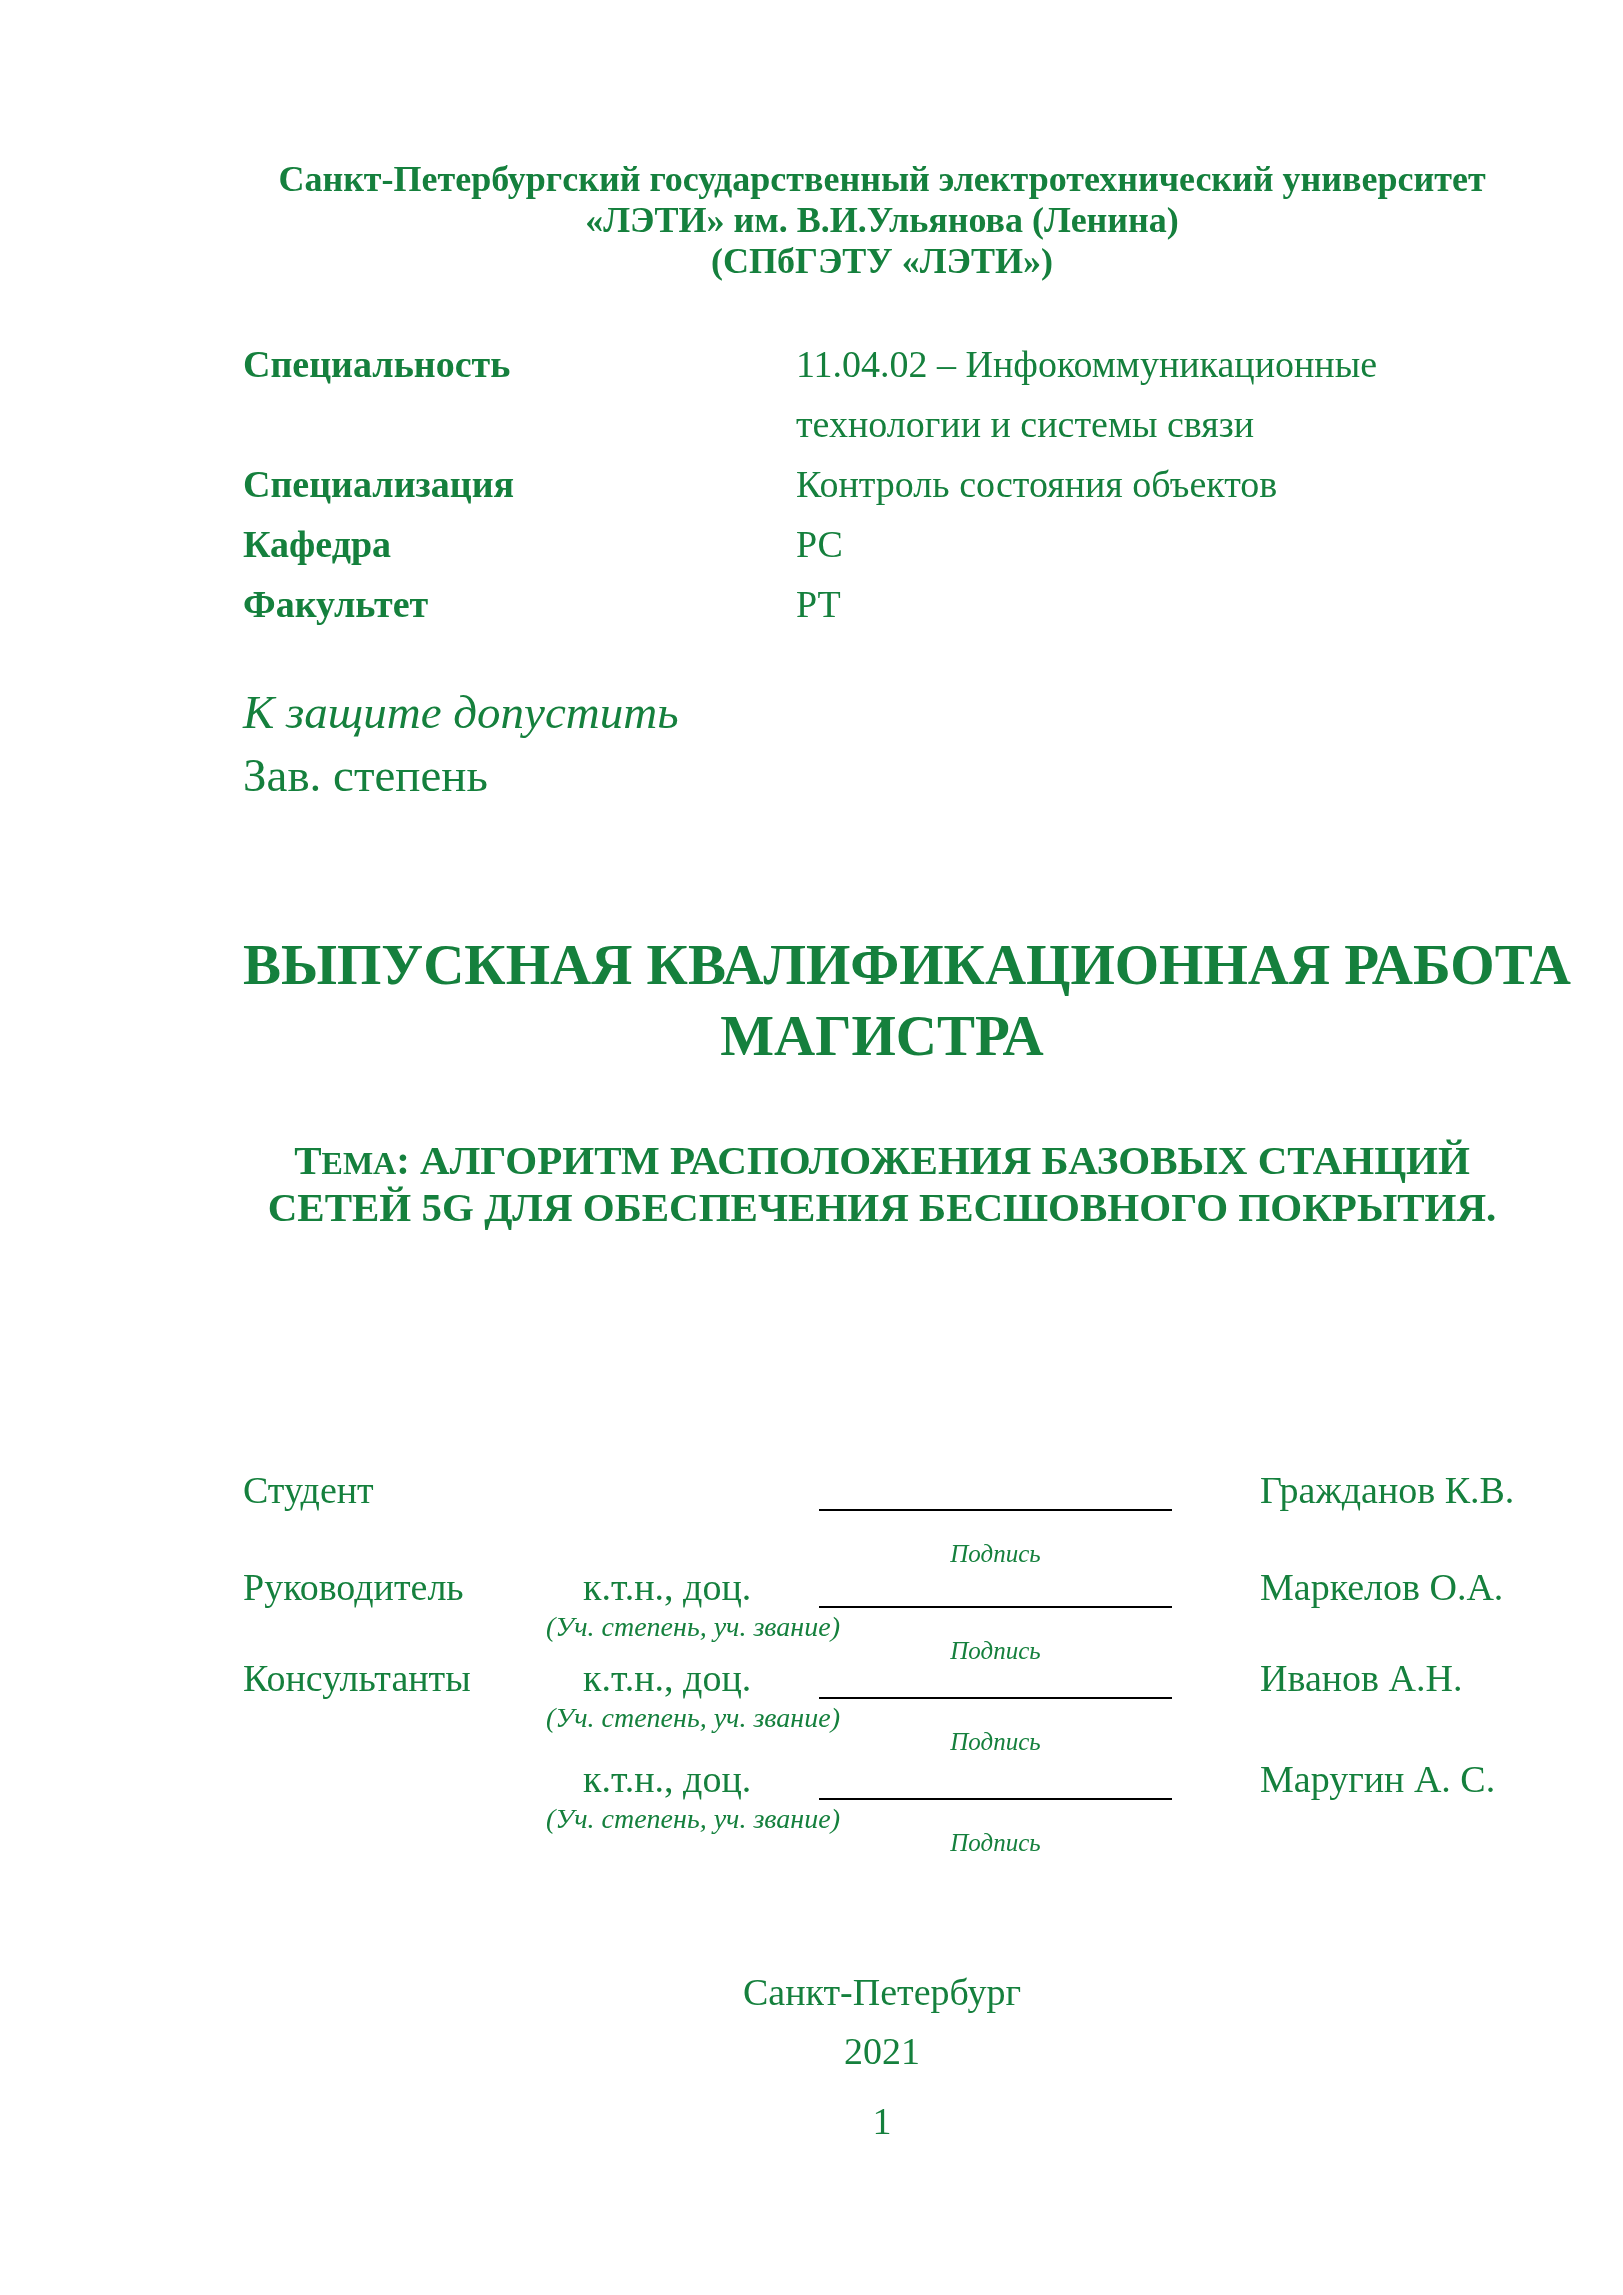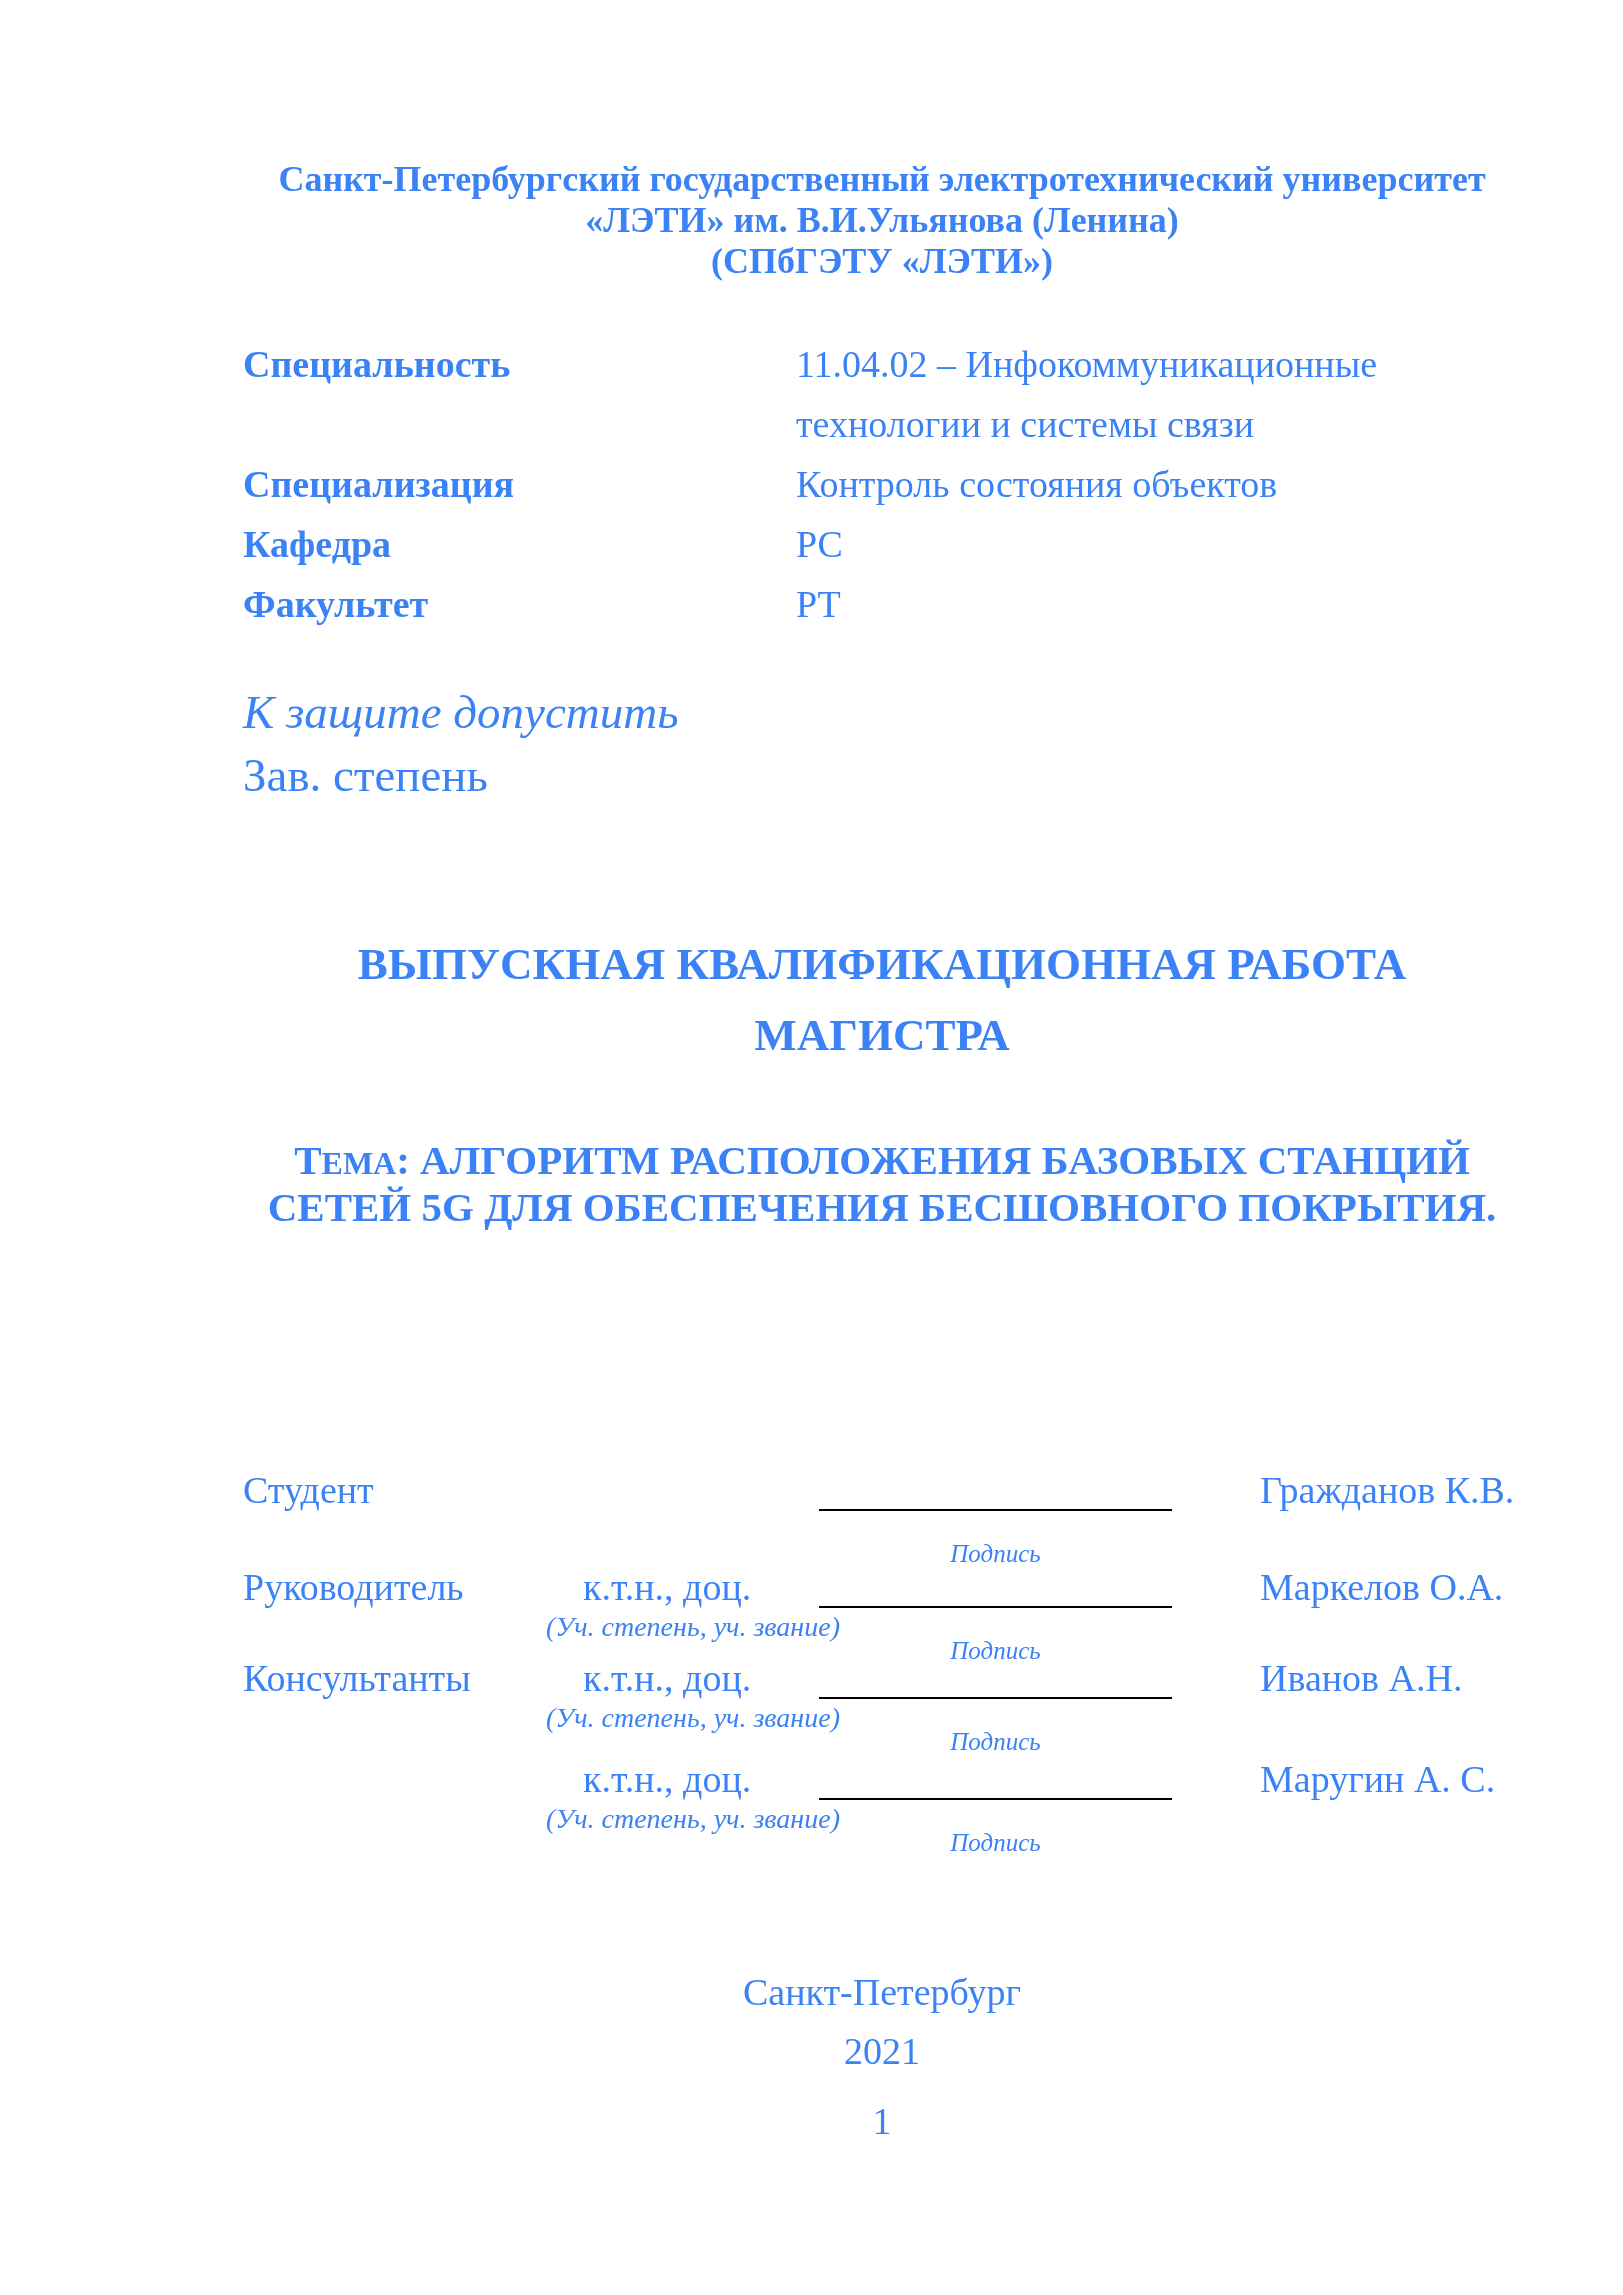--- a/index.html
+++ b/index.html
@@ -1,42 +1,42 @@
 <!DOCTYPE html>
 <html style="font-size:12.6px"><head>
 <meta charset="utf-8">
 <style>
   html, body { margin: 0; padding: 0; background: #ffffff; }
   .page {
     position: relative;
     width: 1623px;
     height: 2295px;
     background: #ffffff;
-    color: #3b82f6;
+    color: #15803d;
     font-family: "Liberation Serif", "DejaVu Serif", serif;
     overflow: hidden;
   }
   .block { position: absolute; left: 243px; width: 1278px; }
   .centered { text-align: center; white-space: nowrap; }
 
   
   .header { top: 159px; font-weight: bold; font-size: 36px; line-height: 41px; }
 
   
   .details { top: 334px; font-size: 38px; line-height: 60px; }
   .detail-row { display: flex; }
   .detail-label { flex: 0 0 553px; font-weight: bold; }
   .detail-value { flex: 1 1 auto; }
 
   
   .approval { top: 681px; font-size: 47px; line-height: 63px; }
   .approval-italic { font-style: italic; }
 
   
-  .title { top: 929px; font-weight: bold; font-size: 45px; line-height: 71px; }
+  .title { top: 929px; font-weight: bold; font-size: 57px; line-height: 71px; }
 
   
   .theme { top: 1138px; font-weight: bold; font-size: 41px; line-height: 44px; }
   .theme .sc-small { font-size: 32px; }
 
   
   .sig-row { position: absolute; left: 243px; width: 1278px; height: 91px; font-size: 38px; }
   .sig-row-1 { top: 1468px; }
   .sig-row-2 { top: 1565px; }
   .sig-row-3 { top: 1656px; }

